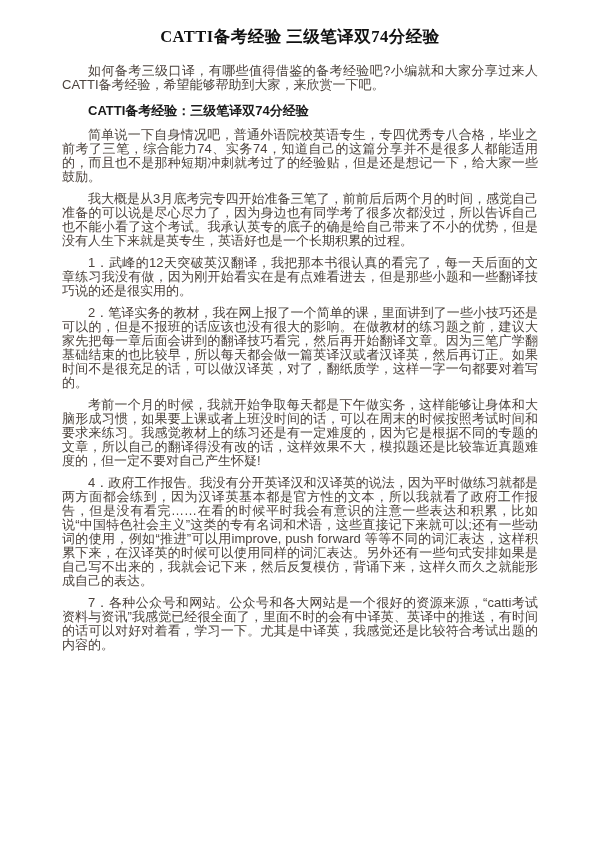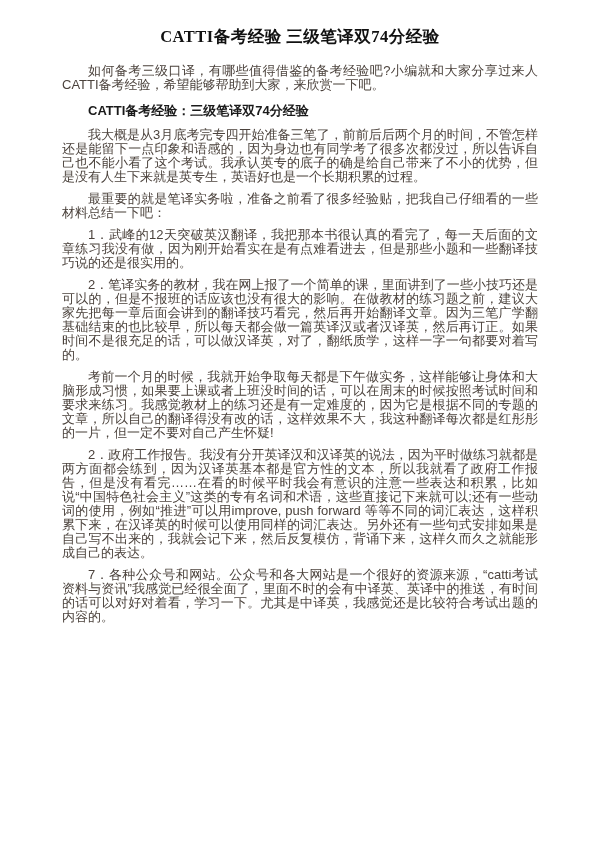--- a/index.html
+++ b/index.html
@@ -50,20 +50,20 @@
 
 <div class="page">
   <h1 class="doc-title">CATTI备考经验 三级笔译双74分经验</h1>
 
   <p class="para">如何备考三级口译，有哪些值得借鉴的备考经验吧?小编就和大家分享过来人CATTI备考经验，希望能够帮助到大家，来欣赏一下吧。</p>
 
   <div class="spacer-sm"></div>
 
   <p class="section-heading">CATTI备考经验：三级笔译双74分经验</p>
 
-  <p class="para">我大概是从3月底考完专四开始准备三笔了，前前后后两个月的时间，不管怎样还是能留下一点印象和语感的，因为身边也有同学考了很多次都没过，所以告诉自己也不能小看了这个考试。我承认英专的底子的确是给自己带来了不小的优势，但是没有人生下来就是英专生，英语好也是一个长期积累的过程。</p>
-  <p class="para">最重要的就是笔译实务啦，准备之前看了很多经验贴，把我自己仔细看的一些材料总结一下吧：</p>
+  <p class="para">简单说一下自身情况吧，普通外语院校英语专生，专四优秀专八合格，毕业之前考了三笔，综合能力74、实务74，知道自己的这篇分享并不是很多人都能适用的，而且也不是那种短期冲刺就考过了的经验贴，但是还是想记一下，给大家一些鼓励。</p>
+  <p class="para">我大概是从3月底考完专四开始准备三笔了，前前后后两个月的时间，感觉自己准备的可以说是尽心尽力了，因为身边也有同学考了很多次都没过，所以告诉自己也不能小看了这个考试。我承认英专的底子的确是给自己带来了不小的优势，但是没有人生下来就是英专生，英语好也是一个长期积累的过程。</p>
   <p class="para">1．武峰的12天突破英汉翻译，我把那本书很认真的看完了，每一天后面的文章练习我没有做，因为刚开始看实在是有点难看进去，但是那些小题和一些翻译技巧说的还是很实用的。</p>
   <p class="para">2．笔译实务的教材，我在网上报了一个简单的课，里面讲到了一些小技巧还是可以的，但是不报班的话应该也没有很大的影响。在做教材的练习题之前，建议大家先把每一章后面会讲到的翻译技巧看完，然后再开始翻译文章。因为三笔广学翻基础结束的也比较早，所以每天都会做一篇英译汉或者汉译英，然后再订正。如果时间不是很充足的话，可以做汉译英，对了，翻纸质学，这样一字一句都要对着写的。</p>
-  <p class="para">考前一个月的时候，我就开始争取每天都是下午做实务，这样能够让身体和大脑形成习惯，如果要上课或者上班没时间的话，可以在周末的时候按照考试时间和要求来练习。我感觉教材上的练习还是有一定难度的，因为它是根据不同的专题的文章，所以自己的翻译得没有改的话，这样效果不大，我这种翻译每次都是红彤彤的一片，但一定不要对自己产生怀疑!</p>
-  <p class="para">2．政府工作报告。我没有分开英译汉和汉译英的说法，因为平时做练习就都是两方面都会练到，因为汉译英基本都是官方性的文本，所以我就看了政府工作报告，但是没有看完……在看的时候平时我会有意识的注意一些表达和积累，比如说“中国特色社会主义”这类的专有名词和术语，这些直接记下来就可以;还有一些动词的使用，例如“推进”可以用improve, push forward 等等不同的词汇表达，这样积累下来，在汉译英的时候可以使用同样的词汇表达。另外还有一些句式安排如果是自己写不出来的，我就会记下来，然后反复模仿，背诵下来，这样久而久之就能形成自己的表达。</p>
+  <p class="para">考前一个月的时候，我就开始争取每天都是下午做实务，这样能够让身体和大脑形成习惯，如果要上课或者上班没时间的话，可以在周末的时候按照考试时间和要求来练习。我感觉教材上的练习还是有一定难度的，因为它是根据不同的专题的文章，所以自己的翻译得没有改的话，这样效果不大，模拟题还是比较靠近真题难度的，但一定不要对自己产生怀疑!</p>
+  <p class="para">4．政府工作报告。我没有分开英译汉和汉译英的说法，因为平时做练习就都是两方面都会练到，因为汉译英基本都是官方性的文本，所以我就看了政府工作报告，但是没有看完……在看的时候平时我会有意识的注意一些表达和积累，比如说“中国特色社会主义”这类的专有名词和术语，这些直接记下来就可以;还有一些动词的使用，例如“推进”可以用improve, push forward 等等不同的词汇表达，这样积累下来，在汉译英的时候可以使用同样的词汇表达。另外还有一些句式安排如果是自己写不出来的，我就会记下来，然后反复模仿，背诵下来，这样久而久之就能形成自己的表达。</p>
   <p class="para">7．各种公众号和网站。公众号和各大网站是一个很好的资源来源，“catti考试资料与资讯”我感觉已经很全面了，里面不时的会有中译英、英译中的推送，有时间的话可以对好对着看，学习一下。尤其是中译英，我感觉还是比较符合考试出题的内容的。</p>
 </div>
 
 </body></html>

